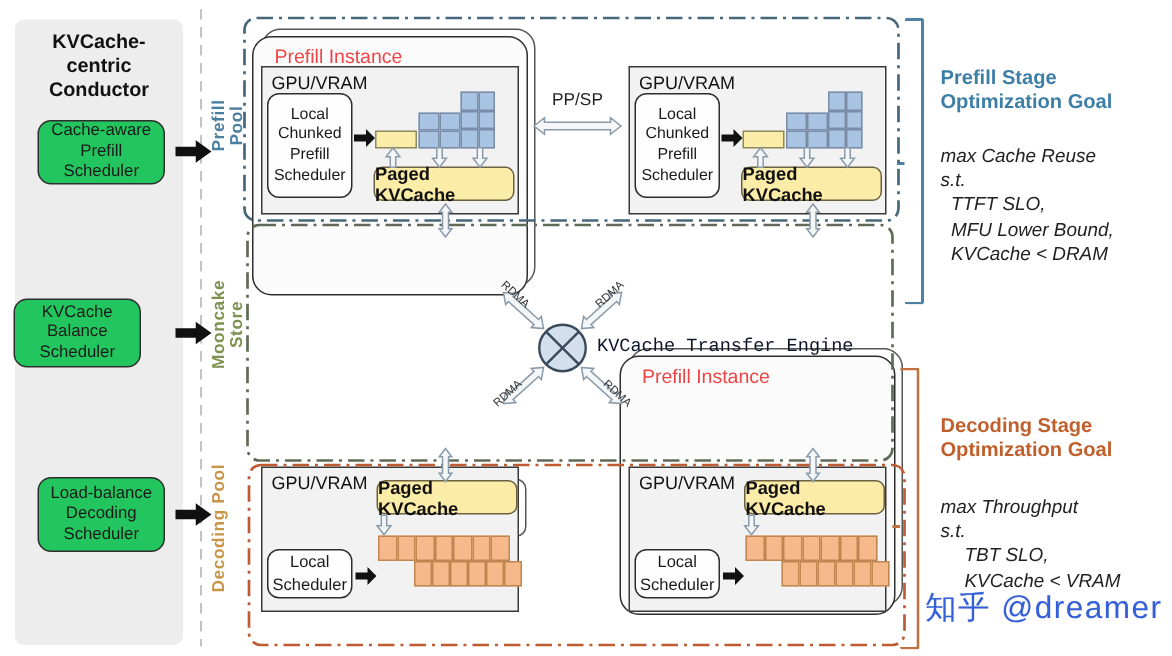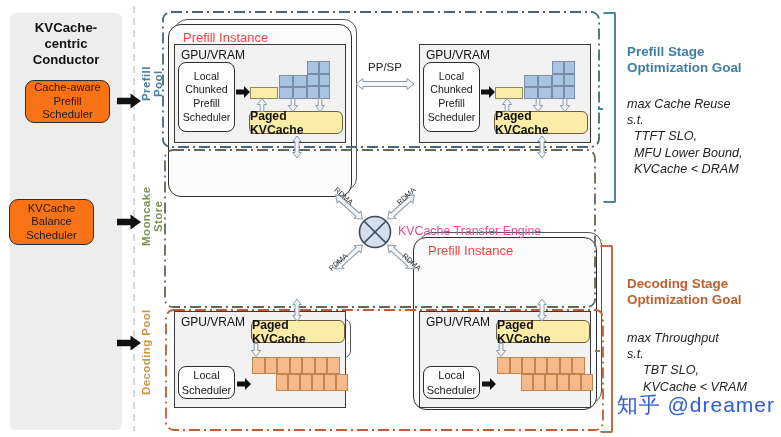--- a/index.html
+++ b/index.html
@@ -4,21 +4,21 @@
 <style>
   html,body{margin:0;padding:0;background:#fff;}
   .canvas{position:relative;width:781px;height:437px;background:#fff;overflow:hidden;
           font-family:"Liberation Sans","DejaVu Sans",sans-serif;color:#1a1a1a;z-index:0;}
   .abs{position:absolute;}
 
   
   .conductor{left:10px;top:13px;width:112px;height:417px;background:#ededed;border-radius:6px;}
   .conductor-title{left:16px;top:20px;width:100px;text-align:center;font-weight:bold;
                    font-size:13.2px;line-height:1.22;color:#111;}
-  .sched-box{background:#f97316;border:1.6px solid #2e2e2e;border-radius:9px;
+  .sched-box{background:#22c55e;border:1.6px solid #2e2e2e;border-radius:9px;
              display:flex;align-items:center;justify-content:flex-end;text-align:center;
              font-size:11.2px;line-height:1.22;padding:2px 3px;box-sizing:border-box;}
   .sb1{left:25px;top:80px;width:85px;height:43px;}
   .sb2{left:9px;top:199px;width:85px;height:46px;}
   .sb3{left:25px;top:318px;width:85px;height:50px;}
 
   
   .vlabel{writing-mode:vertical-rl;transform:rotate(180deg);font-weight:bold;
           font-size:11.5px;letter-spacing:.4px;text-align:center;}
   .vl-prefill{left:140px;top:52px;height:64px;color:#4a7fa0;}
@@ -72,21 +72,21 @@
   .bs-r1{left:307px;top:61px;width:23px;height:38px;grid-template-columns:1fr 1fr;grid-template-rows:1fr 1fr 1fr;}
   .bs-m2{left:524px;top:75px;width:28px;height:24px;grid-template-columns:1fr 1fr;grid-template-rows:1fr 1fr;}
   .bs-r2{left:552px;top:61px;width:23px;height:38px;grid-template-columns:1fr 1fr;grid-template-rows:1fr 1fr 1fr;}
   .ogrid div{border:.8px solid #c08650;background:#f6b98c;}
   .or1-d1{left:252px;top:357px;width:88px;height:17px;grid-template-columns:repeat(7,1fr);}
   .or2-d1{left:276px;top:374px;width:72px;height:17px;grid-template-columns:repeat(6,1fr);}
   .or1-d2{left:497px;top:357px;width:88px;height:17px;grid-template-columns:repeat(7,1fr);}
   .or2-d2{left:521px;top:374px;width:72px;height:17px;grid-template-columns:repeat(6,1fr);}
 
   
-  .engine-label{left:398px;top:224px;font-size:12.4px;color:#ec4899;}
+  .engine-label{left:398px;top:224px;font-size:12.4px;color:#0f172a;font-family:Liberation Mono, monospace;}
   .ppsp-label{left:360px;top:61px;width:50px;text-align:center;font-size:11.5px;color:#222;}
 
   
   .bracket{width:11px;border-style:solid;border-width:2px 2px 2px 0;border-radius:2px;}
   .bracket::after{content:"";position:absolute;left:-5px;width:5px;border-top:2px solid;}
   .bk-prefill{left:603px;top:12px;height:187px;border-color:#4e82a5;color:#4e82a5;}
   .bk-prefill::after{top:50%;border-color:#4e82a5;}
   .bk-decoding{left:600px;top:245px;height:184px;border-color:#c2703d;color:#c2703d;}
   .bk-decoding::after{top:56%;border-color:#c2703d;}
   .goal{width:156px;}
@@ -111,20 +111,23 @@
 <div class="canvas">
 
   <div class="abs conductor"></div>
   <div class="abs conductor-title">KVCache-centric Conductor</div>
   <div class="abs sched-box sb1">
     <span>Cache-aware Prefill Scheduler</span>
   </div>
   <div class="abs sched-box sb2">
     <span>KVCache Balance Scheduler</span>
   </div>
+  <div class="abs sched-box sb3">
+    <span>Load-balance Decoding Scheduler</span>
+  </div>
 
   <div class="abs vlabel vl-prefill">Prefill Pool</div>
   <div class="abs vlabel vl-mooncake">Mooncake Store</div>
   <div class="abs vlabel vl-decoding">Decoding Pool</div>
 
   <div class="abs instance stacked inst-p1">
     <div class="inst-label" style="position:absolute;left:14px;top:5px;">Prefill Instance</div>
   </div>
   <div class="abs gpu-box gpu-p1">
     <div class="gpu-label" style="position:absolute;left:6px;top:3px;">GPU/VRAM</div>

